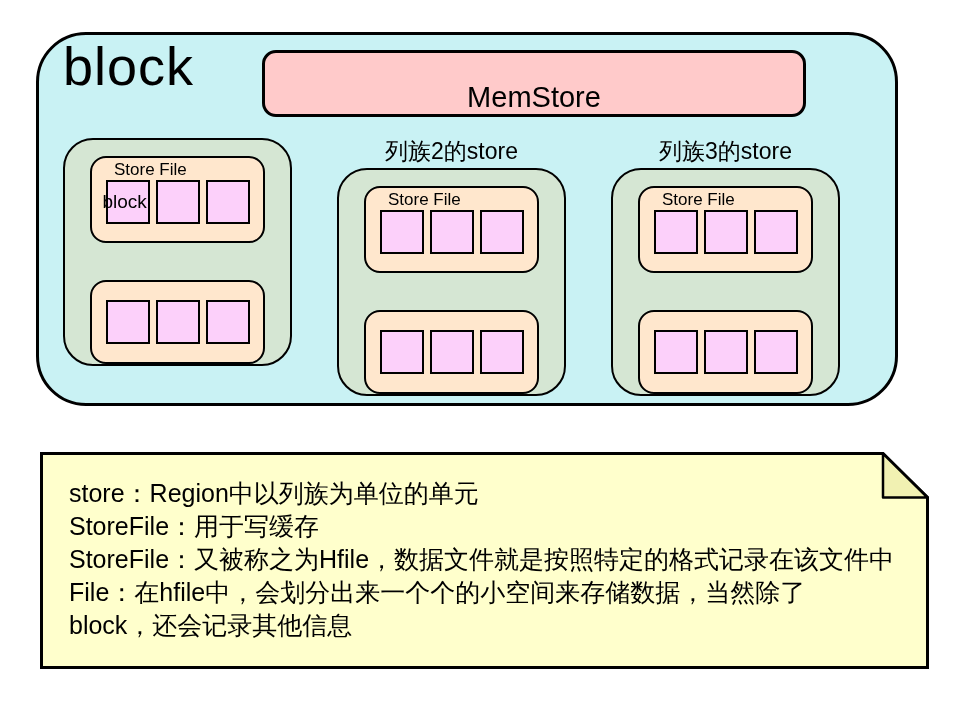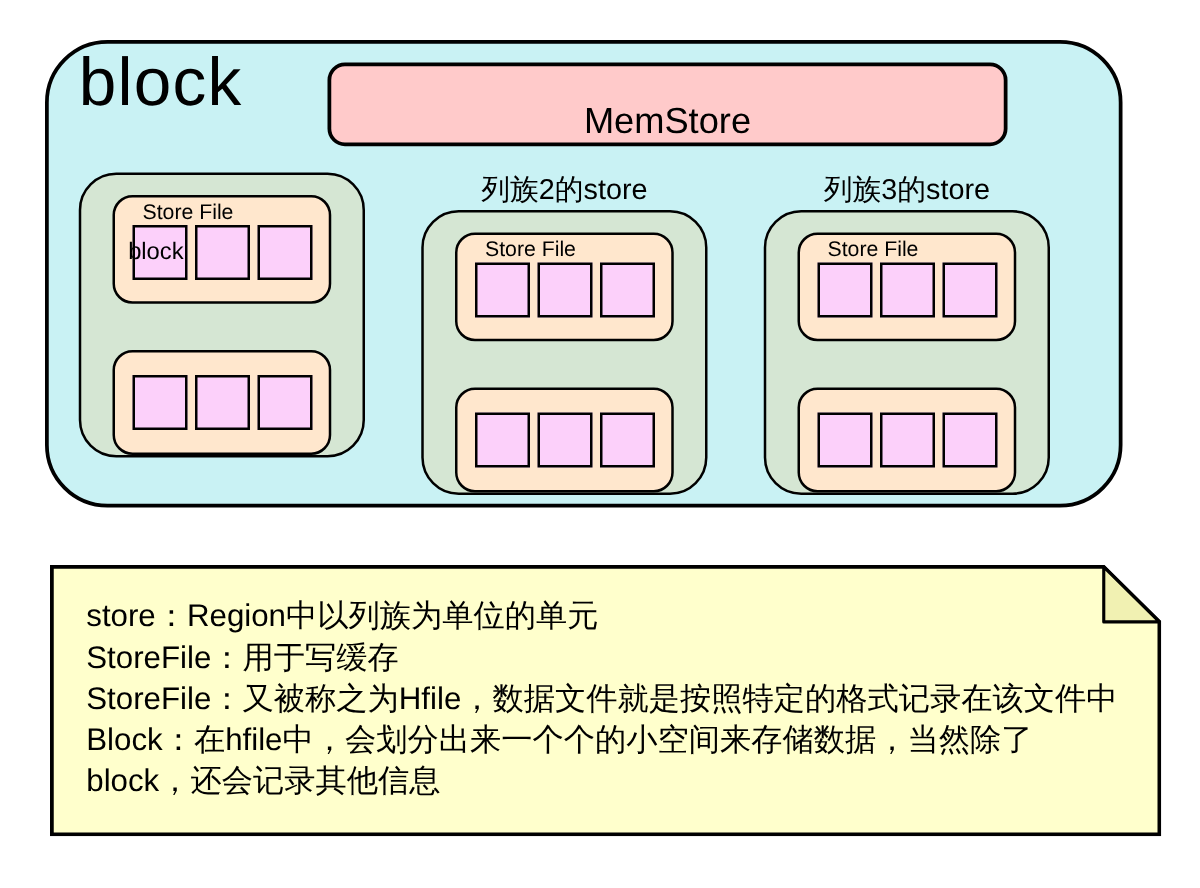--- a/index.html
+++ b/index.html
@@ -168,18 +168,18 @@
 
   <div class="note">
     <svg width="889" height="217" viewBox="0 0 889 217">
       <path d="M 1.5,1.5 L 843,1.5 L 887.5,45.5 L 887.5,215.5 L 1.5,215.5 Z" style="fill:var(--note-fill,#ffffcc); stroke:var(--border,#000); stroke-width:3;"></path>
       <path d="M 843,1.5 L 843,45.5 L 887.5,45.5 Z" style="fill:var(--note-fold-fill,#f1f1b2); stroke:var(--border,#000); stroke-width:2.5; stroke-linejoin:round;"></path>
     </svg>
     <div class="note-text">
       <div>store：Region中以列族为单位的单元</div>
       <div>StoreFile：用于写缓存</div>
       <div>StoreFile：又被称之为Hfile，数据文件就是按照特定的格式记录在该文件中</div>
-      <div>Block：在hfile中，会划分出来一个个的小空间来存储数据，当然除了</div>
+      <div>File：在hfile中，会划分出来一个个的小空间来存储数据，当然除了</div>
       <div>block，还会记录其他信息</div>
     </div>
   </div>
 
 </div>
 
 </body></html>

